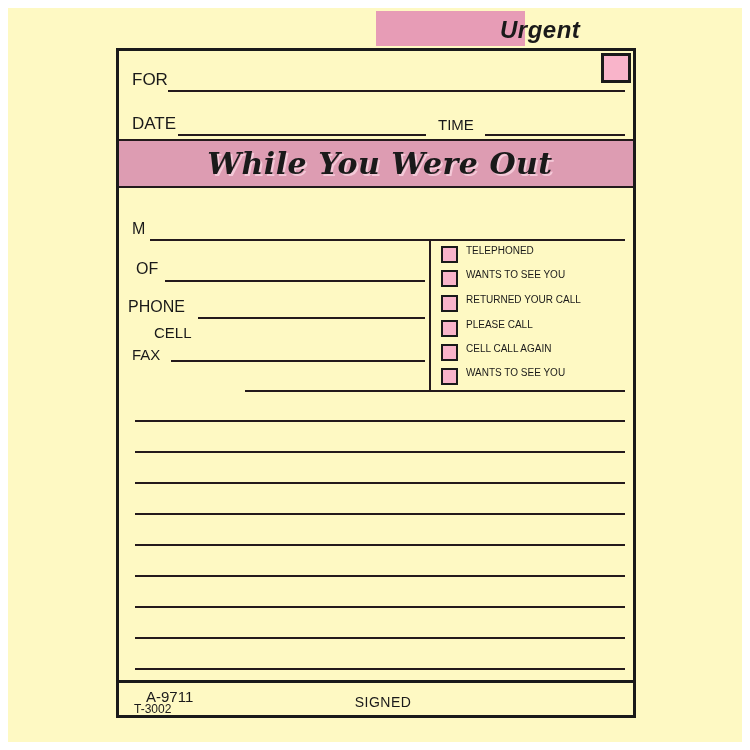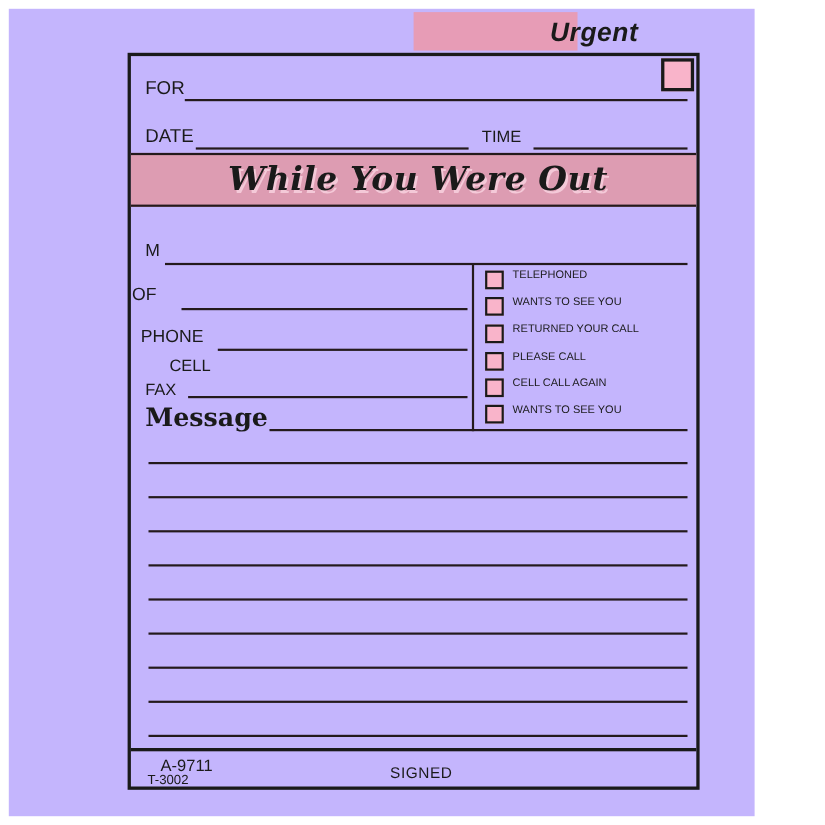--- a/index.html
+++ b/index.html
@@ -12,23 +12,23 @@
     background: #ffffff;
     font-family: "Liberation Sans", sans-serif;
     overflow: hidden;
   }
 
   
   #sheet {
     position: absolute;
     left: 8px;
     top: 8px;
-    width: 678px;
+    width: 734px;
     height: 734px;
-    background: #c4b5fd;
+    background: #fef9c3;
     box-sizing: border-box;
   }
 
   
   #form-border {
     position: absolute;
     left: 108px;
     top: 40px;
     width: 520px;
     height: 670px;
@@ -112,21 +112,21 @@
     font-size: 30px;
     color: #1a1a1a;
     letter-spacing: 0.5px;
     text-shadow: 2px 2px 0 #f4c9d8;
   }
 
   
   #m-label     { left: 124px; top: 212px; font-size: 16px; }
   #m-rule      { left: 142px; top: 231px; width: 475px; }
 
-  #of-label    { left: 112px; top: 252px; font-size: 16px; }
+  #of-label    { left: 128px; top: 252px; font-size: 16px; }
   #of-rule     { left: 157px; top: 272px; width: 260px; }
 
   #phone-label { left: 120px; top: 290px; font-size: 16px; }
   #phone-rule  { left: 190px; top: 309px; width: 227px; }
 
   #cell-label  { left: 124px; top: 316px; font-size: 15px; margin-left: 22px; }
   #fax-label   { left: 124px; top: 338px; font-size: 15px; }
   #cellfax-rule{ left: 163px; top: 352px; width: 254px; }
 
   
@@ -228,21 +228,20 @@
   <div class="lbl" id="of-label">OF</div>
   <div class="rule" id="of-rule"></div>
 
   <div class="lbl" id="phone-label">PHONE</div>
   <div class="rule" id="phone-rule"></div>
 
   <div class="lbl" id="cell-label">CELL</div>
   <div class="lbl" id="fax-label">FAX</div>
   <div class="rule" id="cellfax-rule"></div>
 
-  <div class="lbl" id="message-label">Message</div>
   <div class="rule" id="message-rule"></div>
 
   <div id="check-divider"></div>
 
   <div class="check-row" style="top:236px">
     <div class="check-box"></div>
     <div class="check-text">TELEPHONED</div>
   </div>
   <div class="check-row" style="top:260px">
     <div class="check-box"></div>

